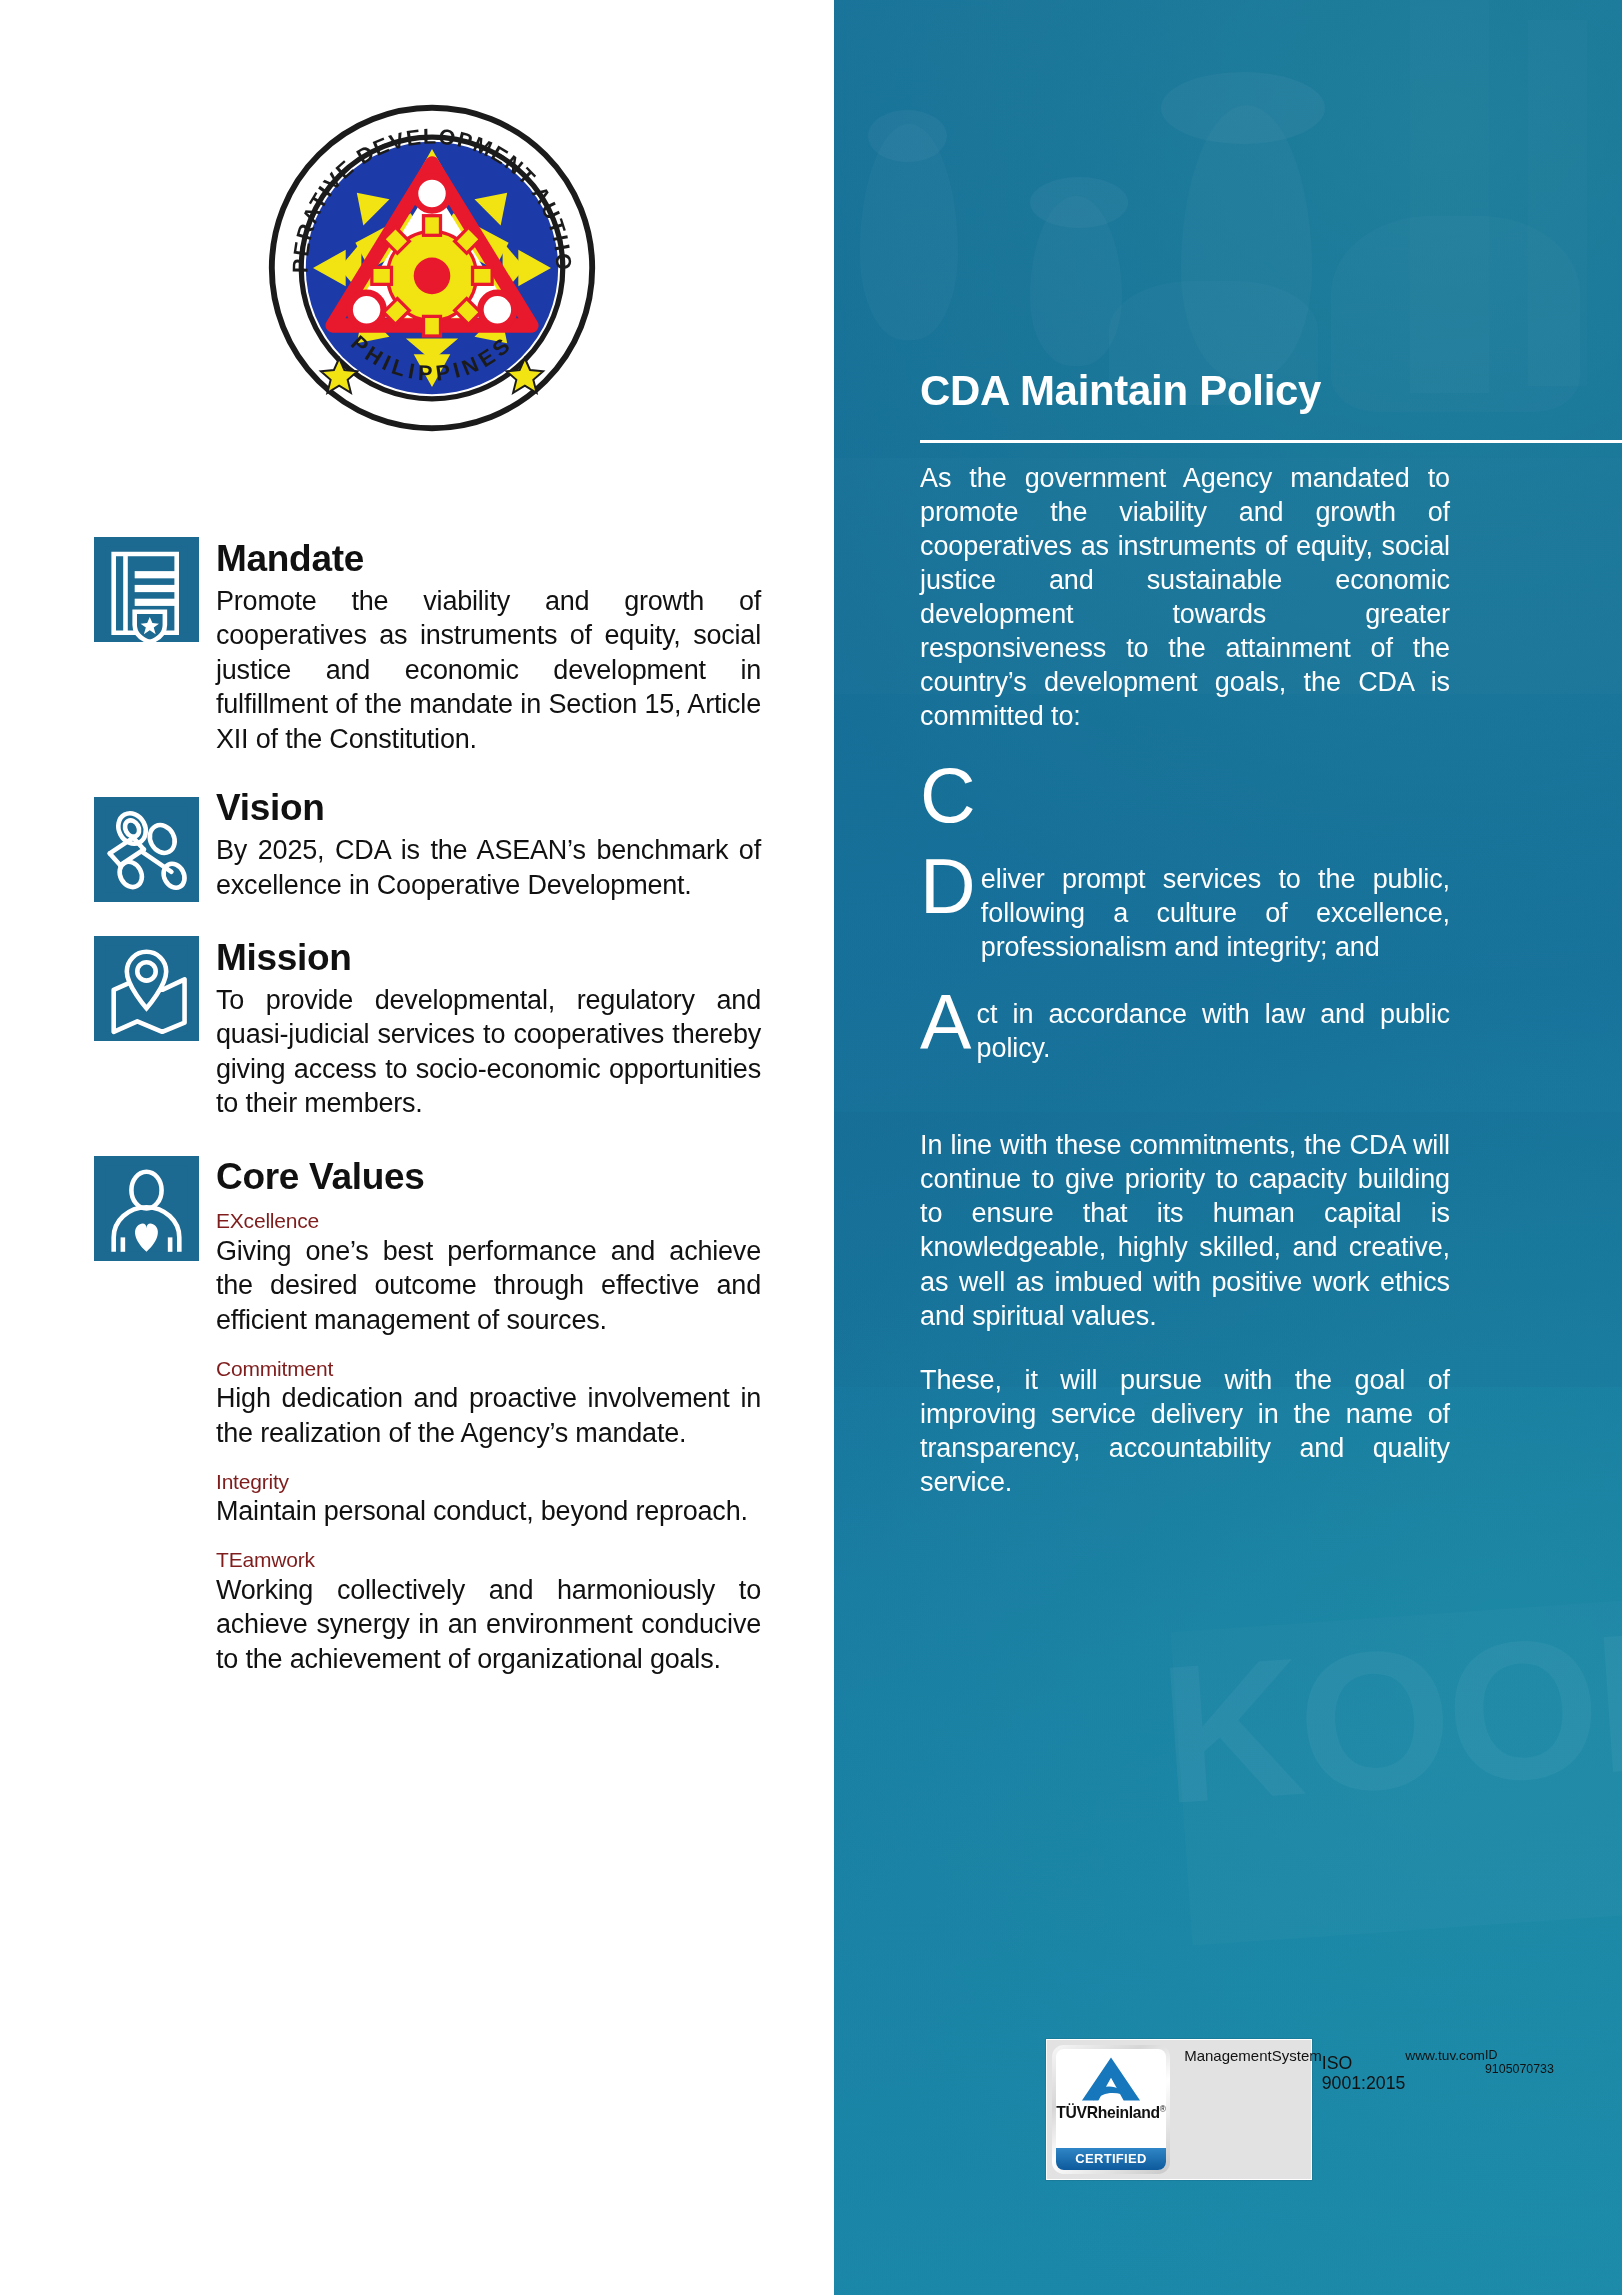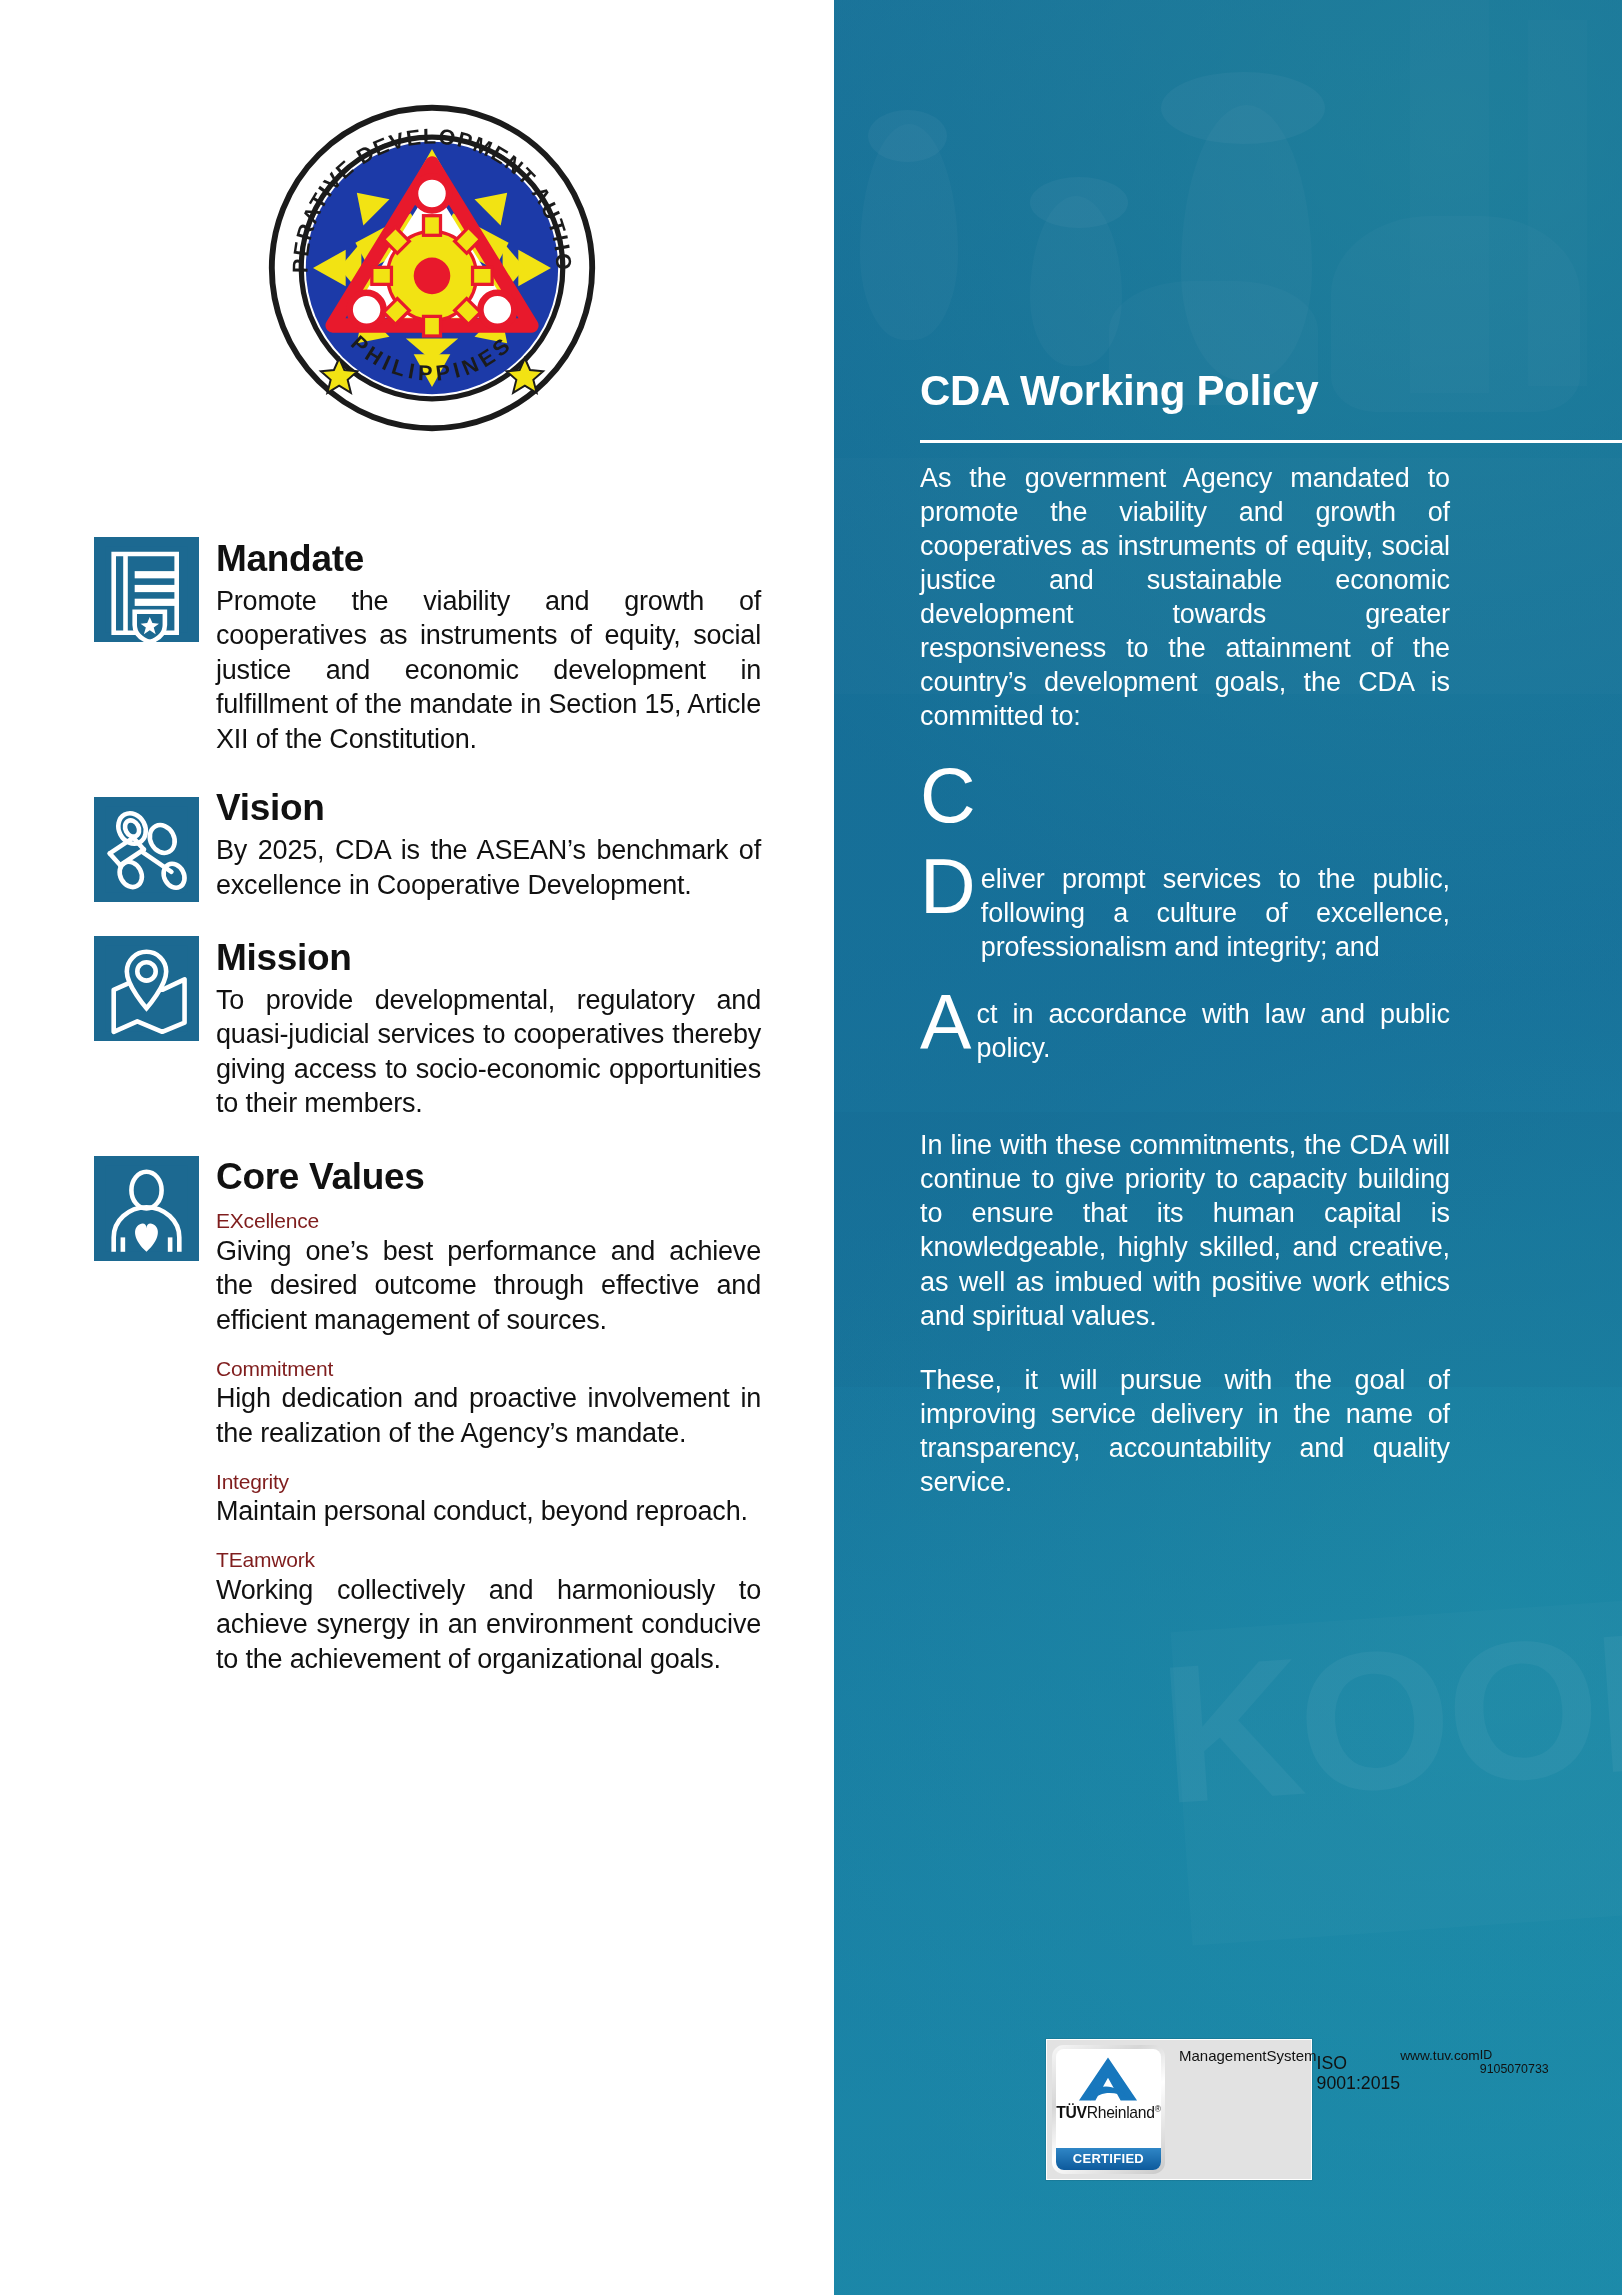--- a/index.html
+++ b/index.html
@@ -136,21 +136,21 @@
   .tuv-inner{
     width:100%;height:100%;border-radius:7.9px;background:#fff;
     display:flex;flex-direction:column;align-items:center;justify-content:flex-start;
     overflow:hidden;box-sizing:border-box;position:relative;
   }
   .tuv-mark{width:64px;height:48px;margin-top:5.9px;}
   .tuv-word{
     font-size:15.7px;font-weight:bold;color:#111;margin-top:0.7px;letter-spacing:-0.3px;
     font-family:"Liberation Sans", sans-serif;white-space:nowrap;
   }
-  .tuv-word .light{font-weight:400;}
+  .tuv-word .light{font-weight:700;}
   .tuv-reg{font-size:8.5px;vertical-align:super;font-weight:400;}
   .tuv-cert{
     position:absolute;left:0;right:0;bottom:0;height:22px;
     background:linear-gradient(180deg,#2f86c6 0%,#0d5a9c 100%);
     color:#fff;font-size:13px;font-weight:bold;letter-spacing:0.3px;
     display:flex;align-items:center;justify-content:center;
   }
   .tuv-right{
     flex:1 1 auto;padding:7.9px 6.5px 5.2px 9.2px;box-sizing:border-box;
     display:flex;flex-direction:row;
@@ -344,21 +344,21 @@
       <div class="stripe" style="left:0;top:458px;width:789px;height:236px;background:rgba(255,255,255,0.03);"></div>
       <div class="stripe" style="left:0;top:1112px;width:789px;height:275px;background:rgba(10,60,100,0.10);"></div>
 
       <div class="koop-board"></div>
       <div class="koop-text">KOOP</div>
 
       <div class="veil"></div>
     </div>
 
     <div class="right-content">
-      <h1 class="rp-title">CDA Working Policy</h1>
+      <h1 class="rp-title">CDA Maintain Policy</h1>
       <div class="rp-rule"></div>
 
       <div class="rp-flow">
         <p class="rp-para">As the government Agency mandated to promote the viability and growth of cooperatives as instruments of equity, social justice and sustainable economic development towards greater responsiveness to the attainment of the country’s development goals, the CDA is committed to:</p>
 
         <div class="gap-lg"></div>
 
         <div class="commit">
           <span class="cap">C</span>
         </div>

